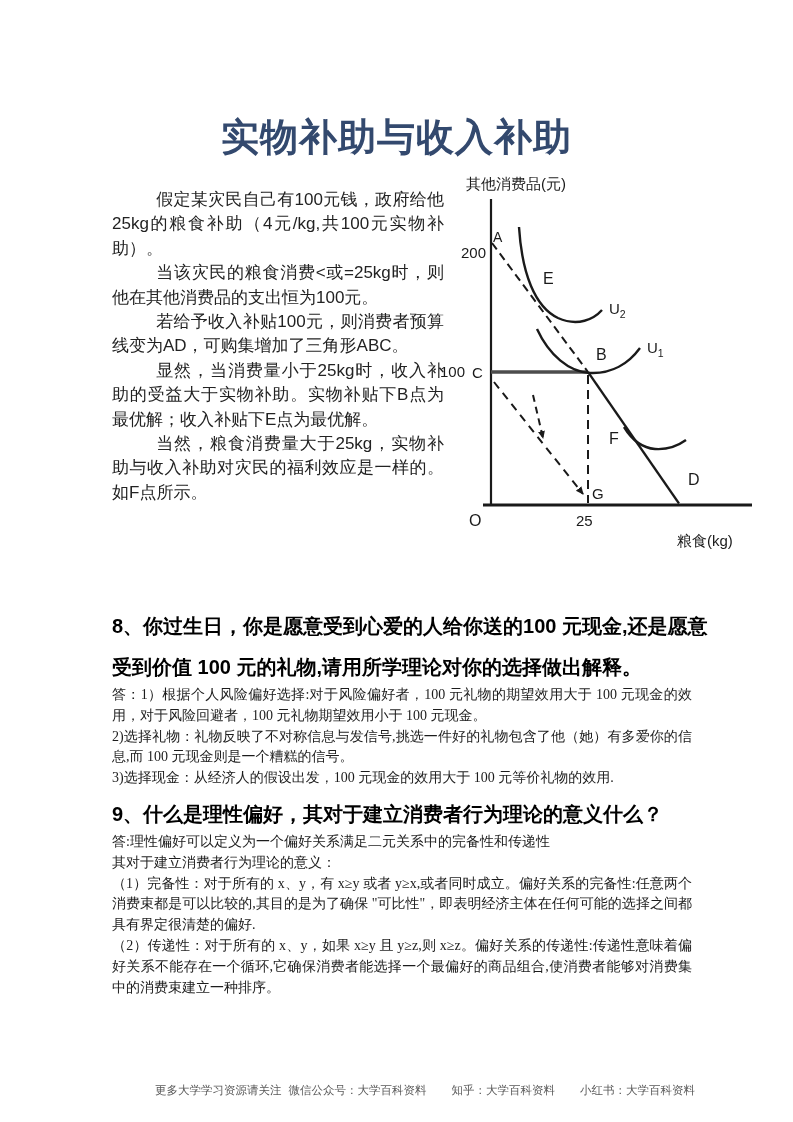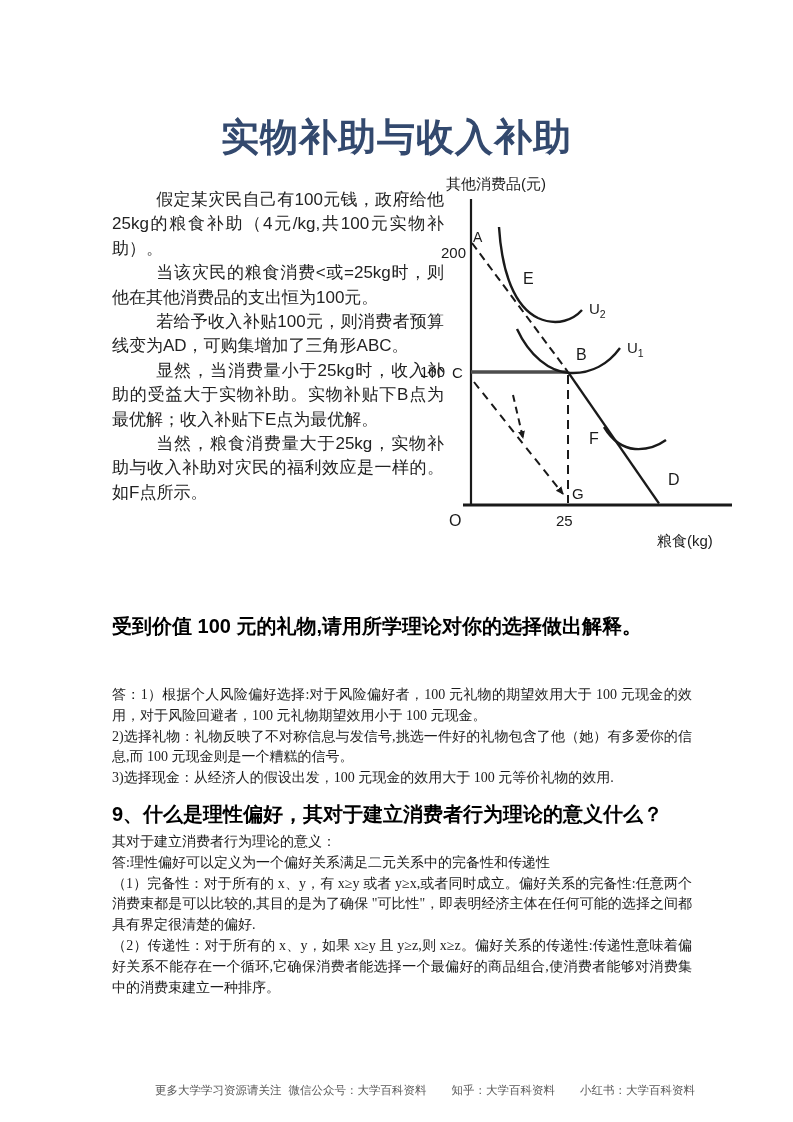--- a/index.html
+++ b/index.html
@@ -19,21 +19,21 @@
     font-size:38px; font-weight:700; color:#33496e;
     letter-spacing:1px;
   }
   .intro {
     position:absolute; left:112px; top:188px; width:332px;
     font-family:"Liberation Sans","DejaVu Sans",sans-serif;
     font-weight:400; font-size:17px; line-height:24.4px; color:#222;
     text-align:justify;
   }
   .intro p { text-indent:2.6em; }
-  .figure { position:absolute; left:416px; top:172px; width:340px; height:390px; }
+  .figure { position:absolute; left:436px; top:172px; width:340px; height:390px; }
   .q-heading {
     position:absolute; left:112px; width:620px;
     font-family:"Liberation Sans","DejaVu Sans",sans-serif;
     font-weight:700; font-size:20px; color:#000;
   }
   #q8-heading { top:606px; }
   #q8-heading div { line-height:41px; }
   #q9-heading { top:800px; line-height:28px; }
   .answer {
     position:absolute; left:112px; width:580px;
@@ -94,34 +94,35 @@
         <text x="173" y="272" font-size="16" fill="#1a1a1a" font-family="&quot;Liberation Sans&quot;,&quot;DejaVu Sans&quot;,sans-serif">F</text>
         <text x="252" y="313" font-size="16" fill="#1a1a1a" font-family="&quot;Liberation Sans&quot;,&quot;DejaVu Sans&quot;,sans-serif">D</text>
         <text x="156" y="327" font-size="15" fill="#1a1a1a" font-family="&quot;Liberation Sans&quot;,&quot;DejaVu Sans&quot;,sans-serif">G</text>
         <text x="33" y="354" font-size="16" fill="#1a1a1a" font-family="&quot;Liberation Sans&quot;,&quot;DejaVu Sans&quot;,sans-serif">O</text>
         <text x="140" y="354" font-size="15" fill="#1a1a1a" font-family="&quot;Liberation Sans&quot;,&quot;DejaVu Sans&quot;,sans-serif">25</text>
         <text x="241" y="374" font-size="15" fill="#1a1a1a" font-family="&quot;Liberation Sans&quot;,&quot;DejaVu Sans&quot;,sans-serif">粮食(kg)</text>
       </svg>
   </div>
 
   <div class="q-heading" id="q8-heading">
+    <div>8、你过生日，你是愿意受到心爱的人给你送的100 元现金,还是愿意</div>
     <div>受到价值 100 元的礼物,请用所学理论对你的选择做出解释。</div>
   </div>
 
   <div class="answer" id="q8-answer">
     <p>答：1）根据个人风险偏好选择:对于风险偏好者，100 元礼物的期望效用大于 100 元现金的效用，对于风险回避者，100 元礼物期望效用小于 100 元现金。</p>
     <p>2)选择礼物：礼物反映了不对称信息与发信号,挑选一件好的礼物包含了他（她）有多爱你的信息,而 100 元现金则是一个糟糕的信号。</p>
     <p>3)选择现金：从经济人的假设出发，100 元现金的效用大于 100 元等价礼物的效用.</p>
   </div>
 
   <div class="q-heading" id="q9-heading">9、什么是理性偏好，其对于建立消费者行为理论的意义什么？</div>
 
   <div class="answer" id="q9-answer">
+    <p>答:理性偏好可以定义为一个偏好关系满足二元关系中的完备性和传递性</p>
     <p>其对于建立消费者行为理论的意义：</p>
-    <p>答:理性偏好可以定义为一个偏好关系满足二元关系中的完备性和传递性</p>
     <p>（1）完备性：对于所有的 x、y，有 x≥y 或者 y≥x,或者同时成立。偏好关系的完备性:任意两个消费束都是可以比较的,其目的是为了确保 "可比性"，即表明经济主体在任何可能的选择之间都具有界定很清楚的偏好.</p>
     <p>（2）传递性：对于所有的 x、y，如果 x≥y 且 y≥z,则 x≥z。偏好关系的传递性:传递性意味着偏好关系不能存在一个循环,它确保消费者能选择一个最偏好的商品组合,使消费者能够对消费集中的消费束建立一种排序。</p>
   </div>
 
   <div class="footer">
     <span>更多大学学习资源请关注 微信公众号：大学百科资料</span>
     <span>知乎：大学百科资料</span>
     <span>小红书：大学百科资料</span>
   </div>
 

